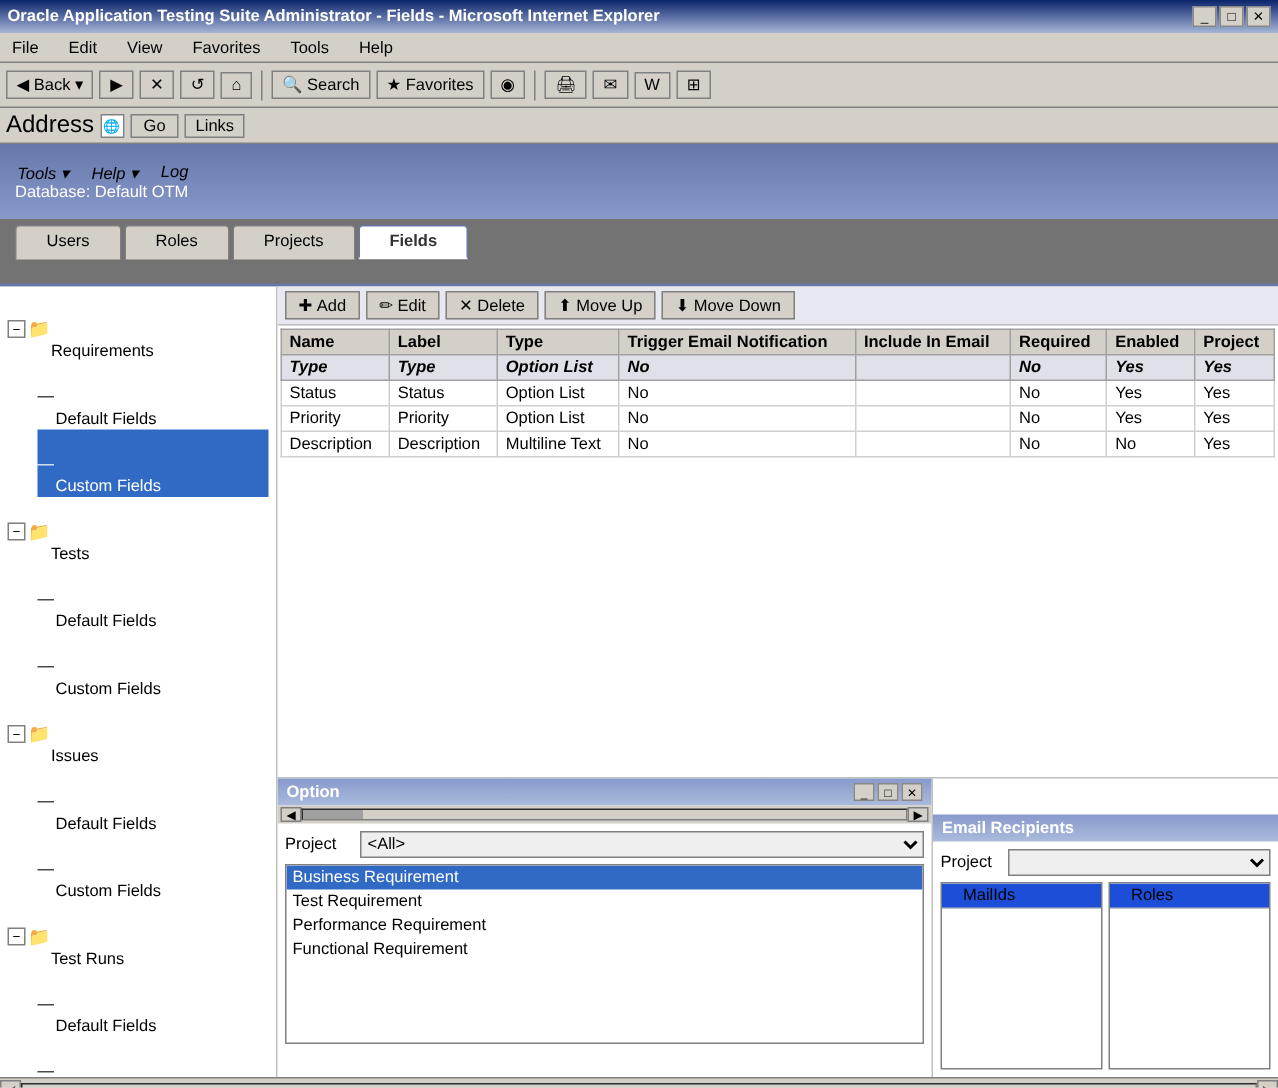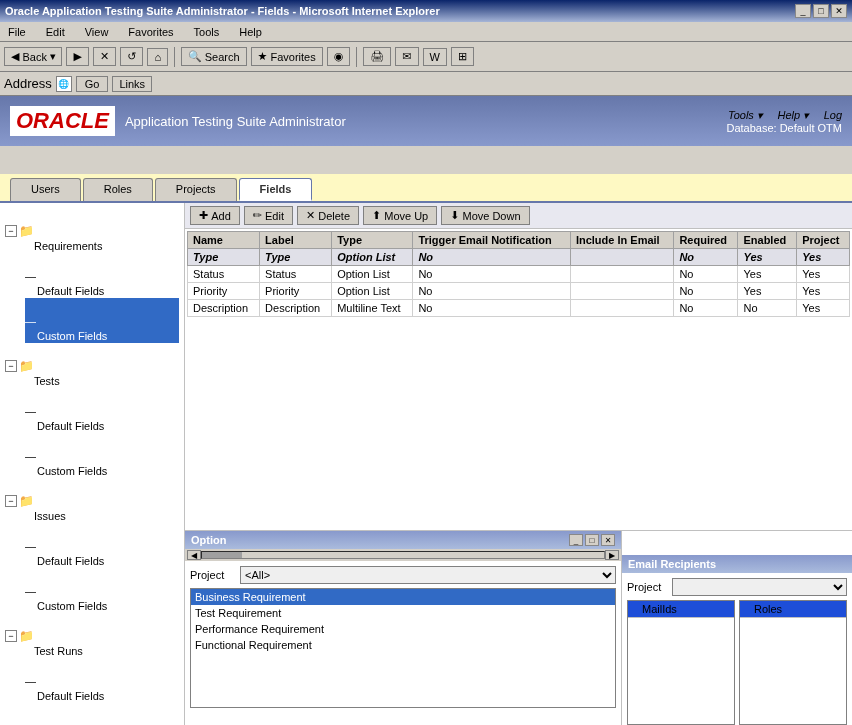--- a/index.html
+++ b/index.html
@@ -61,21 +61,21 @@
     
     .address-bar {
       background: #d4d0c8;
       border-bottom: 1px solid #808080;
       display: flex;
       align-items: center;
       padding: 2px 4px;
       gap: 4px;
       height: 24px;
     }
-    .address-label { font-size: 13px; text-align: center; }
+    .address-label { font-size: 16px; text-align: center; }
     .address-icon { width: 16px; height: 16px; border: 1px solid #808080; background: white; display: flex; align-items: center; justify-content: center; }
     .address-input {
       flex: 1;
       height: 18px;
       border: 1px solid #808080;
       font-size: 11px;
       padding: 1px 3px;
     }
     .go-btn {
       background: #d4d0c8;
@@ -101,26 +101,25 @@
       padding: 4px 10px;
       height: 50px;
     }
     .oracle-logo { color: #cc0000; font-size: 22px; font-weight: bold; font-style: italic; background: white; padding: 2px 6px; }
     .oracle-title { color: white; font-size: 13px; padding-left: 10px; }
     .oracle-nav-item { cursor: pointer; font-style: italic; }
     .oracle-db { color: white; font-size: 11px; text-align: center; }
 
     
     .tabs-bar {
-      background: #fef9c3;
-      display: flex;
-      padding: 4px 0 0 10px;
+      background: #737373;
+      display: flex;
+      padding: 4px 0 16px 10px;
       gap: 2px;
       border-bottom: 2px solid #6677aa;
-      margin-top: 28px;
     }
     .tab {
       padding: 4px 20px;
       font-size: 11px;
       cursor: pointer;
       background: #d4d0c8;
       border: 1px solid #808080;
       border-bottom: none;
       border-radius: 3px 3px 0 0;
     }
@@ -424,24 +423,20 @@
 <div class="address-bar">
   <span class="address-label">Address</span>
   <div class="address-icon">
     <span style="font-size:9px;">🌐</span>
   </div>
   <button class="go-btn">Go</button>
   <button class="links-btn">Links</button>
 </div>
 
 <div class="oracle-header">
-  <div style="display:flex; align-items:center;">
-    <span class="oracle-logo">ORACLE</span>
-    <span class="oracle-title">Application Testing Suite Administrator</span>
-  </div>
   <div style="display:flex; flex-direction:column; align-items:flex-end;">
     <div style="display:flex; gap:15px;">
       <span class="oracle-nav-item">Tools ▾</span>
       <span class="oracle-nav-item">Help ▾</span>
       <span class="oracle-nav-item">Log</span>
     </div>
     <div class="oracle-db">Database: Default OTM</div>
   </div>
 </div>
 

